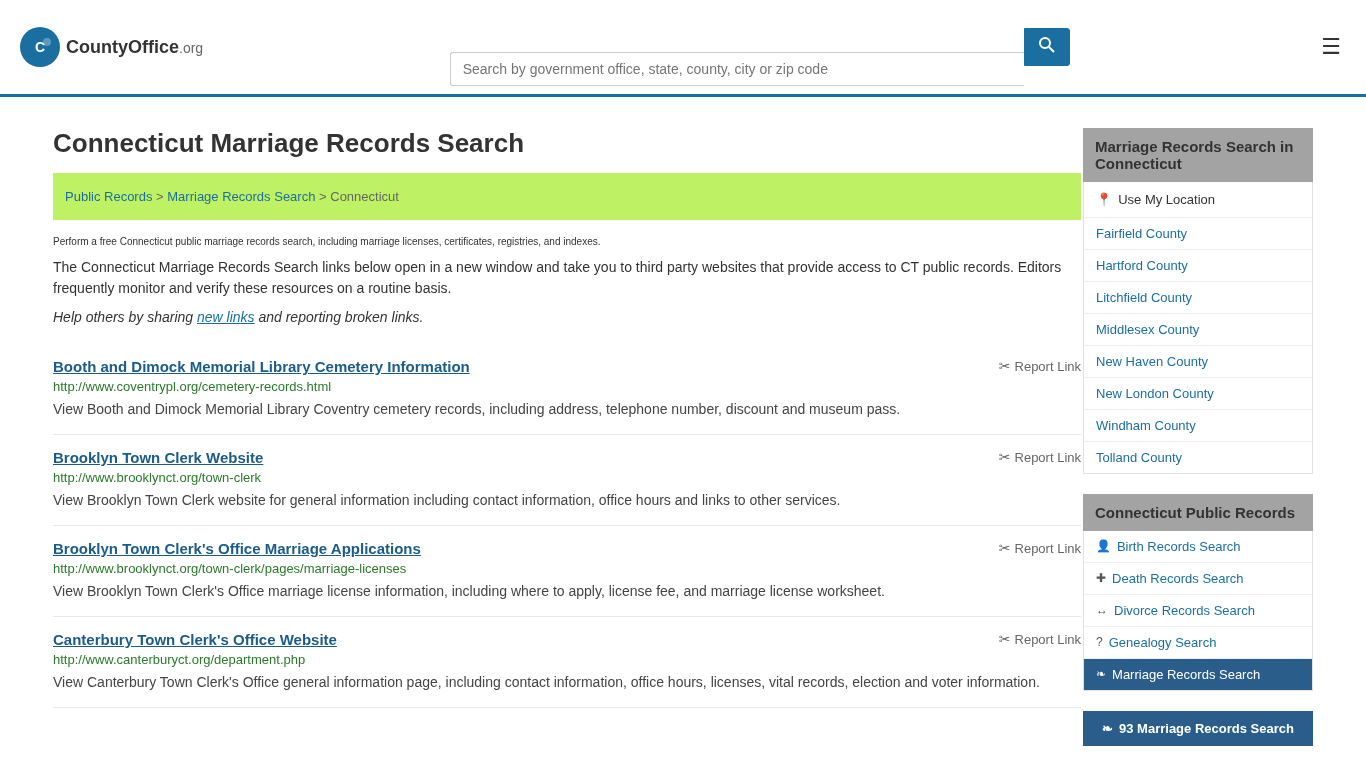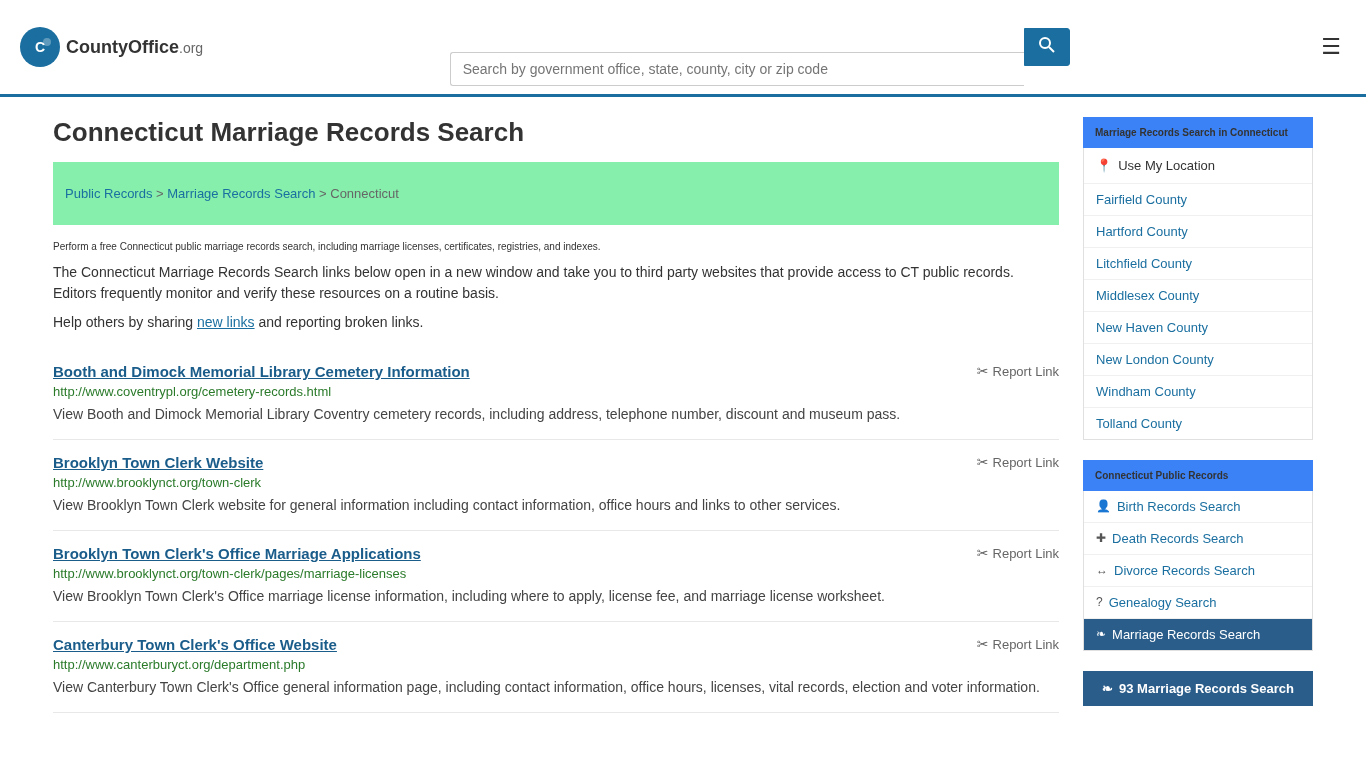--- a/index.html
+++ b/index.html
@@ -62,57 +62,58 @@
     #menu-icon {
       font-size: 22px;
       cursor: pointer;
       color: #333;
       padding: 5px;
     }
 
     
     #main-container {
       max-width: 1300px;
-      margin: 0 auto;
+      margin: 11px auto;
       padding: 20px 20px;
       display: flex;
-      gap: 24px;
+      gap: 2px;
     }
 
     
     #content-area {
       flex: 1;
     }
     #page-title {
       font-size: 26px;
       font-weight: bold;
       color: #333;
       margin-bottom: 14px;
     }
     #breadcrumb {
-      background: #86efac;
-      padding: 24px 12px;
+      background: #bef264;
+      padding: 16px 12px;
       margin-bottom: 14px;
       font-size: 13px;
       color: #666;
     }
     #breadcrumb a {
       color: #1a6fa0;
       text-decoration: none;
     }
 
     #intro-text {
       margin-bottom: 8px;
       line-height: 1.5;
       font-size: 10px;
     }
     #sharing-text {
       margin-bottom: 16px;
       line-height: 1.5;
       font-size: 14px;
+      font-style: italic;
     }
     #sharing-text a { color: #1a6fa0; }
 
     
     .record-item {
       border-bottom: 1px solid #e8e8e8;
       padding: 14px 0;
     }
     .record-header {
       display: flex;
@@ -151,24 +152,24 @@
 
     
     #sidebar {
       width: 230px;
       flex-shrink: 0;
     }
     .sidebar-section {
       margin-bottom: 20px;
     }
     .sidebar-title {
-      background: #3b82f6;
+      background: #a3a3a3;
       padding: 10px 12px;
       font-weight: bold;
-      font-size: 10px;
+      font-size: 15px;
       color: #333;
       margin-bottom: 0;
     }
     .sidebar-content {
       border: 1px solid #e0e0e0;
       border-top: none;
     }
     .sidebar-item {
       display: flex;
       align-items: flex-start;

